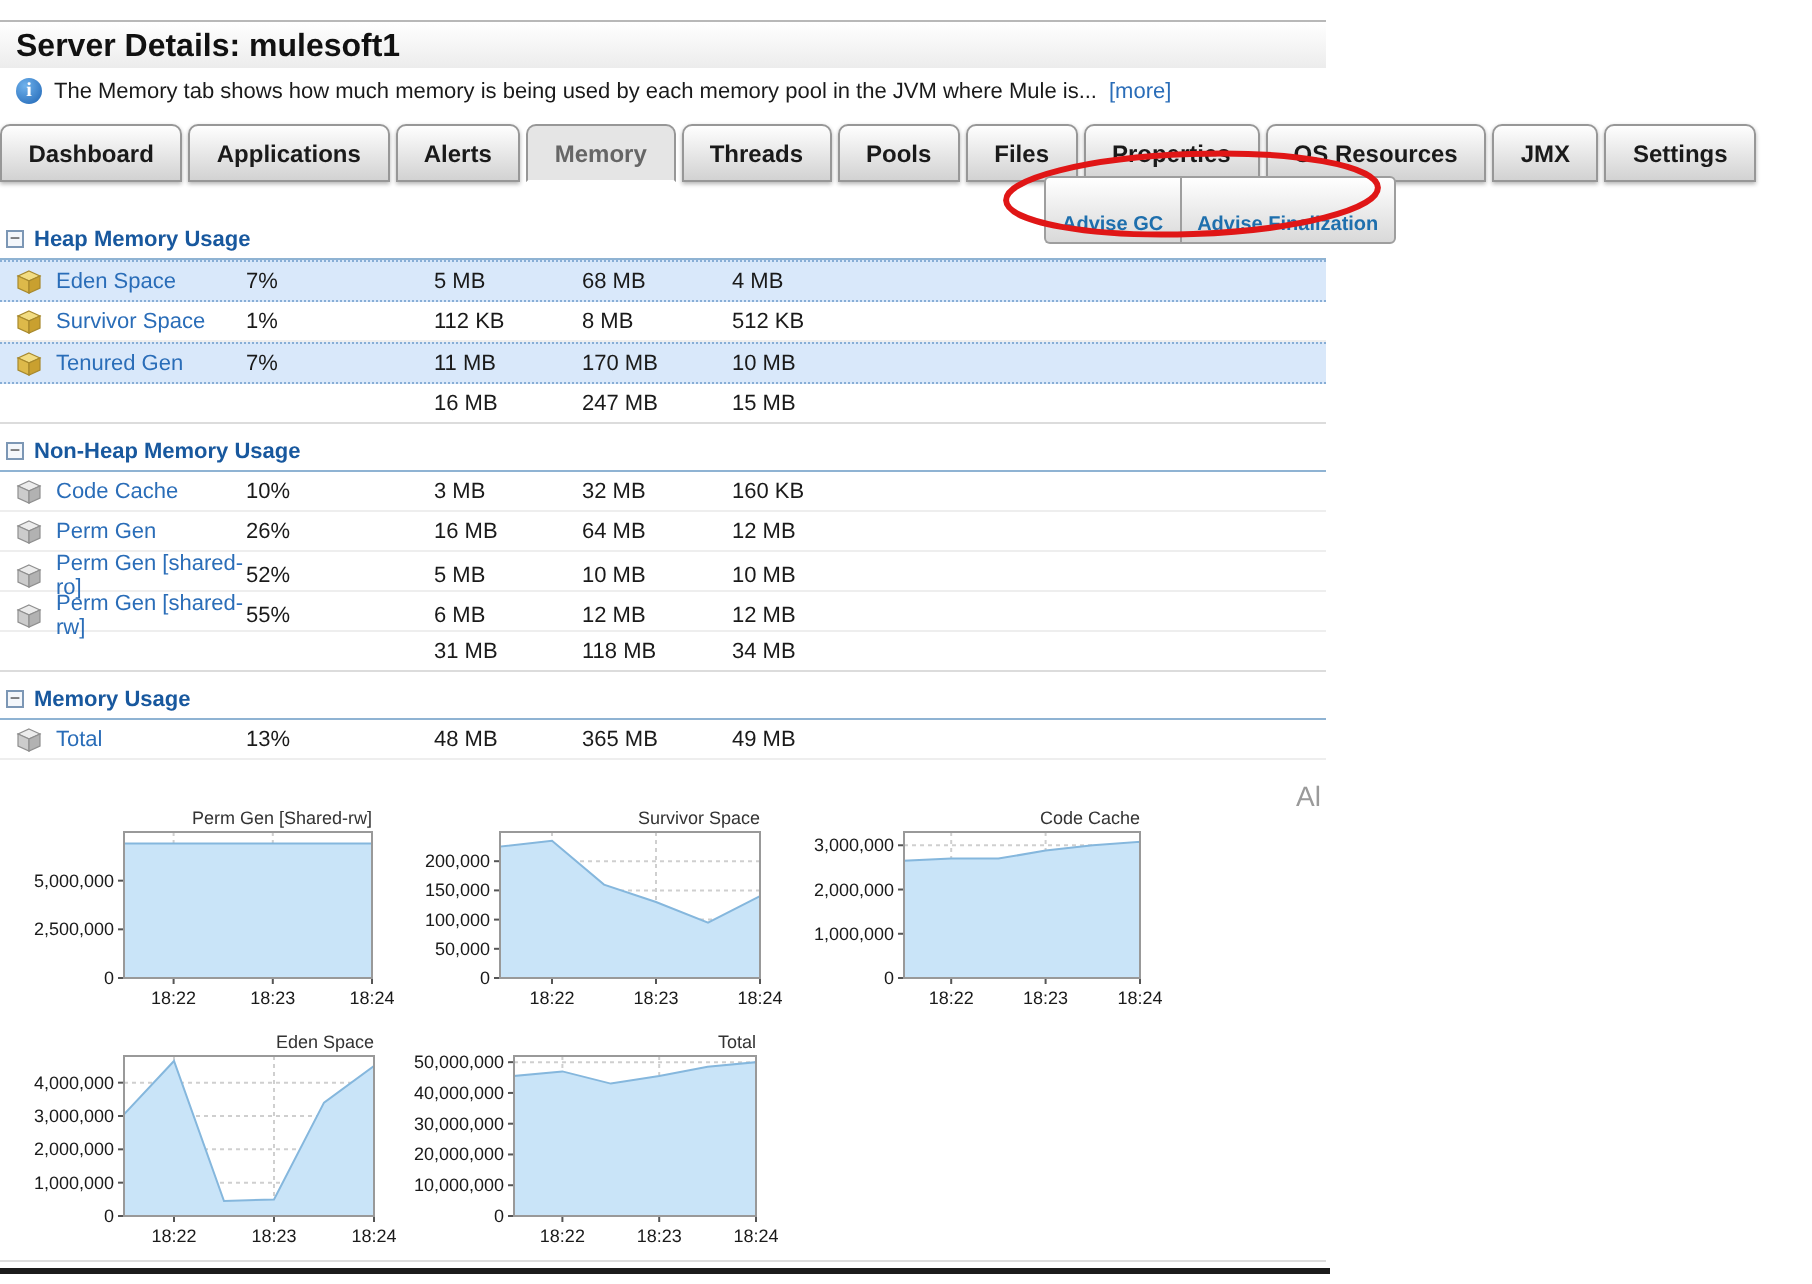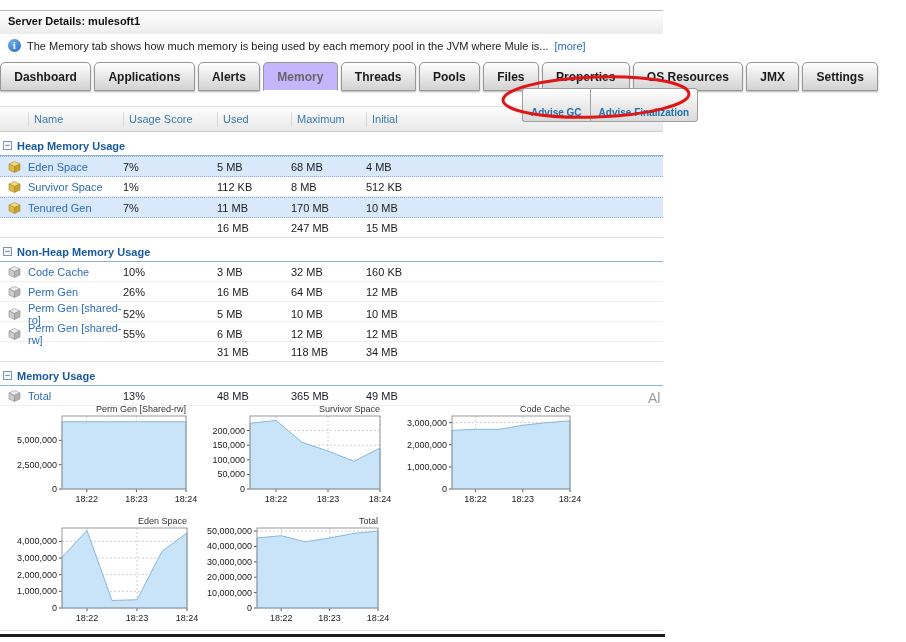--- a/index.html
+++ b/index.html
@@ -1,36 +1,36 @@
 <!DOCTYPE html>
 <html><head>
 <meta charset="utf-8">
 <style>
   html,body{margin:0;padding:0;background:#fff;font-family:"Liberation Sans",sans-serif;}
   #page{position:relative;width:906px;height:642px;background:#fff;overflow:hidden;}
 
   
   .headerbar{position:absolute;left:0;top:10px;width:663px;height:23px;
     border-top:1px solid #b8b8b8;background:linear-gradient(#ffffff,#ececec);}
-  .headerbar .title{font-size:11px;font-weight:bold;color:#111;display:inline-block;padding:4px 0 0 8px;}
+  .headerbar .title{font-size:16px;font-weight:bold;color:#111;display:inline-block;padding:4px 0 0 8px;}
 
   
   .inforow{position:absolute;left:8px;top:39px;display:flex;align-items:center;gap:6px;font-size:11px;color:#1a1a1a;white-space:nowrap;}
   .infoicon{width:13px;height:13px;border-radius:50%;background:radial-gradient(circle at 35% 30%, #6fb2ec, #1e64b4);
     color:#fff;font-size:10px;font-weight:bold;font-family:"Liberation Serif",serif;
     display:flex;align-items:center;justify-content:center;flex:0 0 auto;}
   .morelink{color:#2a6db8;cursor:pointer;text-decoration:none;}
 
   
   .tabs{position:absolute;left:0;top:62px;width:878px;height:29px;display:flex;gap:3px;}
   .tab{flex:1 1 auto;display:flex;align-items:center;justify-content:center;
     font-size:12px;font-weight:bold;color:#1a1a1a;padding:0 10px;
     background:linear-gradient(#fefefe,#d2d2d2);border:1px solid #979797;
     border-radius:5px 5px 0 0;box-shadow:0 1px 2px rgba(0,0,0,.3);cursor:pointer;white-space:nowrap;}
-  .tab.active{background:#c4b5fd;color:#666;box-shadow:none;border-bottom-color:#fff;}
+  .tab.active{background:#e5e5e5;color:#666;box-shadow:none;border-bottom-color:#fff;}
 
   
   .toolbar{position:absolute;left:522px;top:88px;display:flex;z-index:2;}
   .tbtn{font-size:10px;font-weight:bold;color:#1e6fad;background:linear-gradient(#ffffff,#d9d9d9);
     border:1px solid #9e9e9e;padding:18px 8px 3px;cursor:pointer;white-space:nowrap;}
   .tbtn:first-child{border-radius:3px 0 0 3px;border-right:none;}
   .tbtn:last-child{border-radius:0 3px 3px 0;}
   .annotation{position:absolute;left:498px;top:73px;width:196px;height:48px;z-index:3;pointer-events:none;}
 
   
@@ -94,28 +94,20 @@
   <div class="toolbar" id="toolbar">
       <button class="tbtn">Advise GC</button>
       <button class="tbtn">Advise Finalization</button>
     </div>
 
   <svg class="annotation" width="196" height="48">
     <ellipse cx="98" cy="24" rx="93" ry="20" fill="none" stroke="#e01616" stroke-width="3" transform="rotate(-2 98 24)"></ellipse>
   </svg>
 
   <div class="table">
-    <div class="grid6 thead" id="thead">
-        <span class="cell first"></span>
-        <span class="cell">Name</span>
-        <span class="cell">Usage Score</span>
-        <span class="cell">Used</span>
-        <span class="cell">Maximum</span>
-        <span class="cell">Initial</span>
-      </div>
     <div id="tbody">
         <div class="sechead">
           <span class="cbox">−</span>
           <span>Heap Memory Usage</span>
         </div>
         <div class="grid6 row hl">
           <span class="icon"><svg width="13" height="12" viewBox="0 0 13 12">
               <polygon points="6.5,0.5 12,3 6.5,5.5 1,3" fill="#f2dc82" stroke="#a8892c" stroke-width="0.6"></polygon>
               <polygon points="1,3 6.5,5.5 6.5,11.5 1,9" fill="#ddb94a" stroke="#a8892c" stroke-width="0.6"></polygon>
               <polygon points="12,3 6.5,5.5 6.5,11.5 12,9" fill="#c9a02f" stroke="#a8892c" stroke-width="0.6"></polygon>

